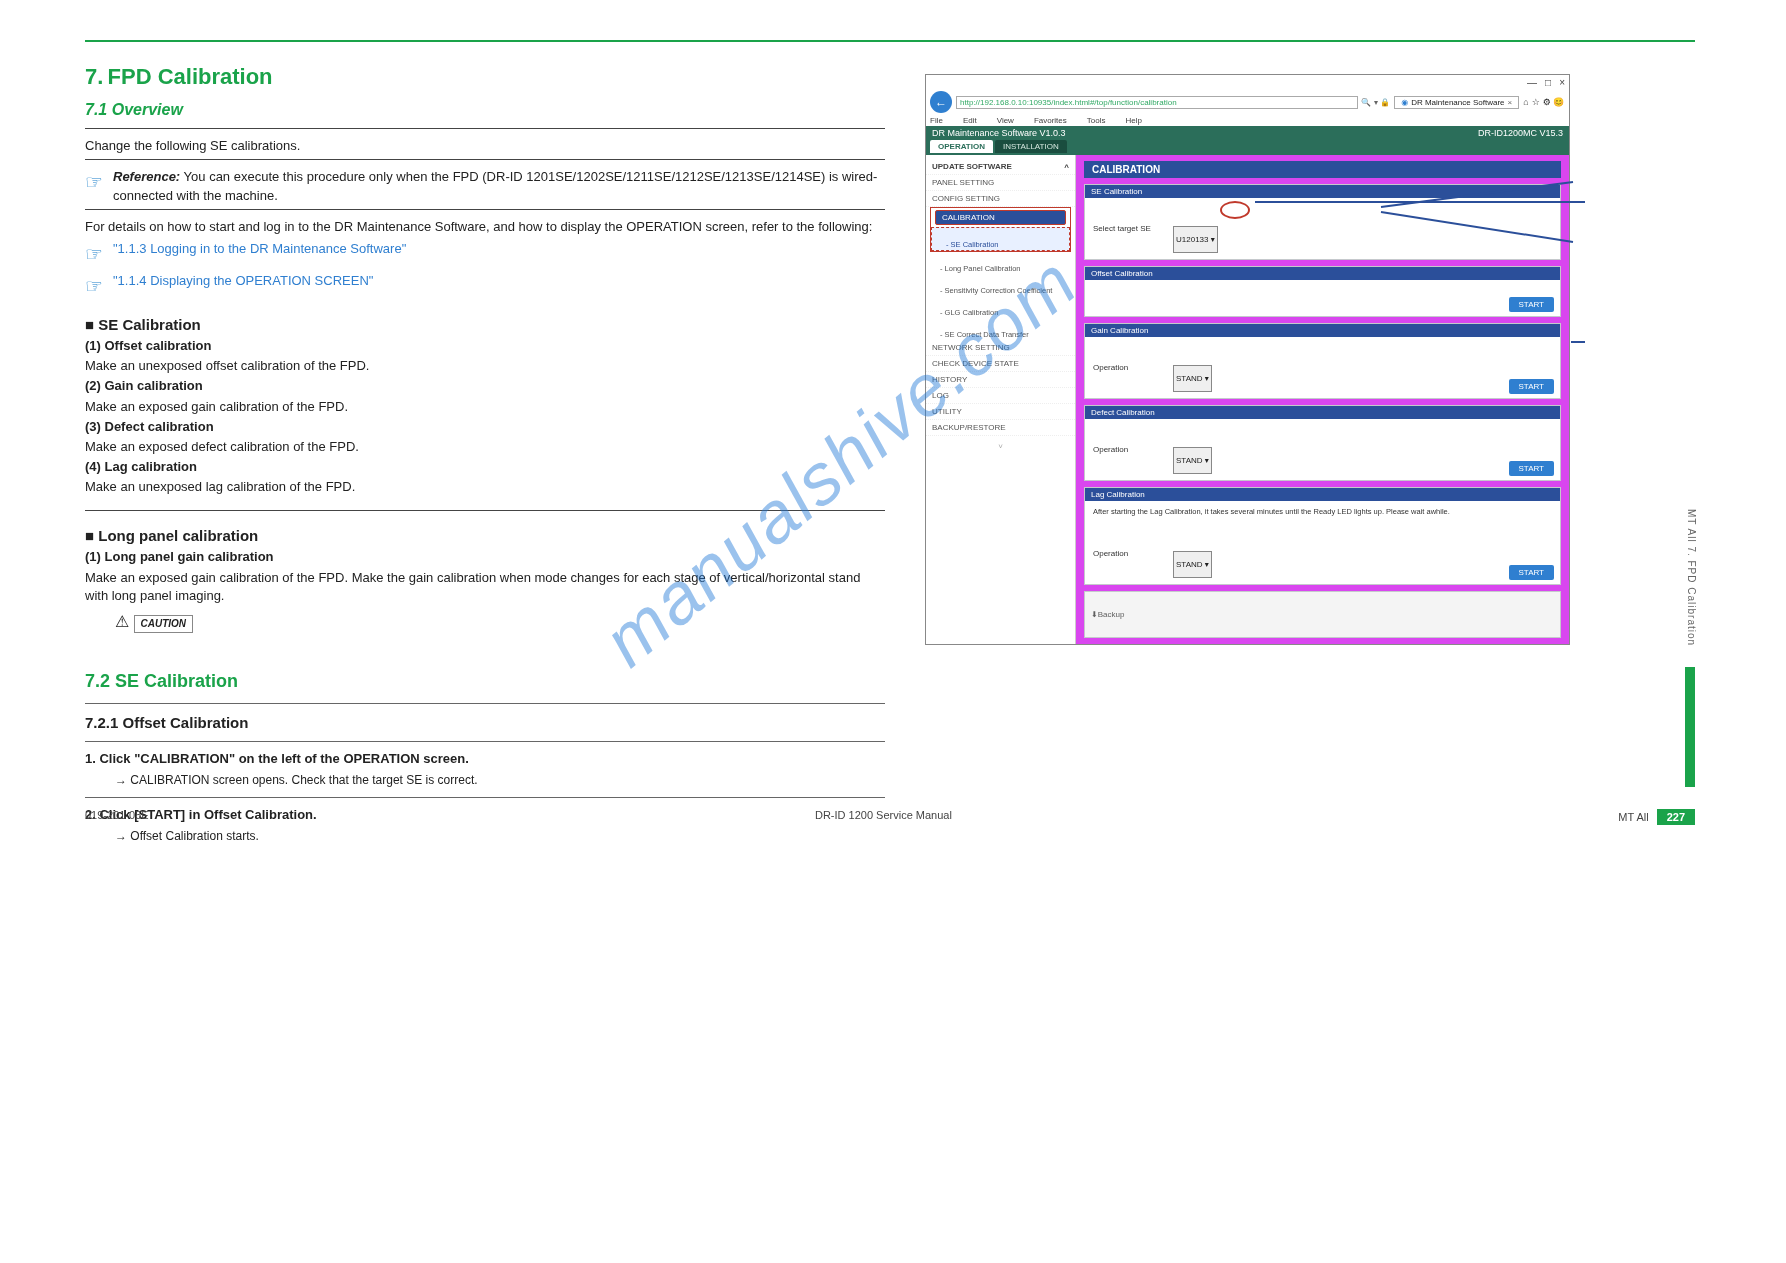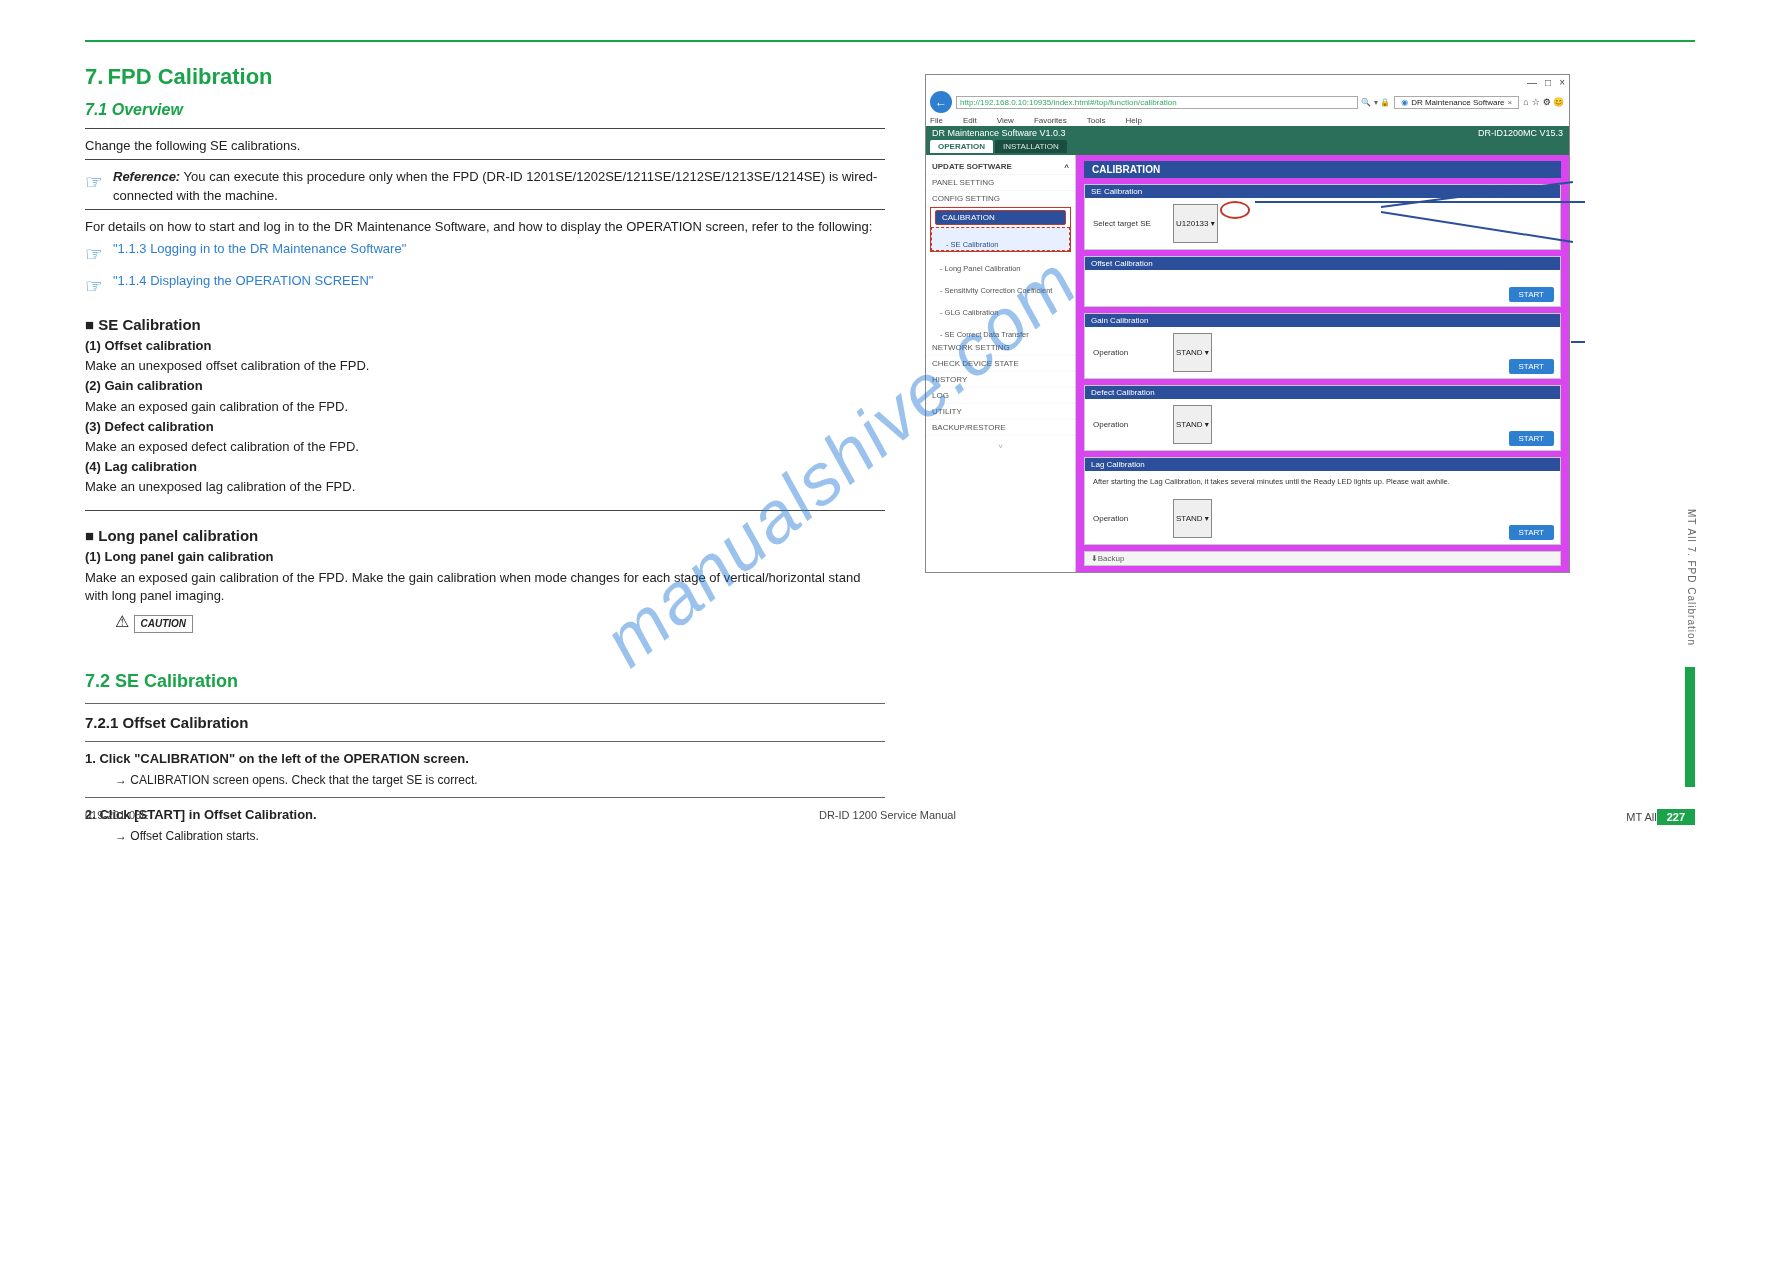--- a/index.html
+++ b/index.html
@@ -160,48 +160,48 @@
   }
   .panel .ph {
     background:#2b4f9a; color:#fff; font-size:8px; padding:2px 6px;
   }
   .panel .pb {
     padding:6px 8px; font-size:8px; position:relative; min-height:30px;
     display:flex; align-items:center; gap:10px;
   }
   .panel .pb .lab { width:70px; color:#333; }
   .sel {
-    border:1px solid #888; font-size:8px; padding:14px 2px; background:#efefef;
+    border:1px solid #888; font-size:8px; padding:8px 2px; background:#efefef;margin-top:22px;
   }
   .start-btn {
     position:absolute; right:6px; bottom:4px;
     background:#2f7fd0; color:#fff; font-size:8px; padding:3px 10px;
     border-radius:2px;
   }
   .lag-text { font-size:7.5px; color:#333; }
   .backupbar {
-    border:1px solid #c5c9cc; background:#f4f4f4; padding:2px 6px;
+    border:1px solid #c5c9cc; background:#f4f4f4; padding:18px 6px;
     font-size:8px; color:#606060;
   }
   .red-anno-circle {
     position:absolute; border:2px solid #c0392b; border-radius:50%;
   }
 
   .footer {
     position:absolute;
     bottom: 22px;
     width: 100%;
     display:flex;
     justify-content: space-between;
     font-size: 11px;
     color:#444;
     margin-top:20px;
   }
   .footer .pg {
-    display:flex; align-items:center;
+    display:flex; gap:8px; align-items:center;
   }
   .green-bar {
     position:absolute; right:0; bottom:60px; width:10px; height:120px; background:#1aa34a;
   }
   .vtext {
     position:absolute; right:-2px; bottom: 200px;
     writing-mode: vertical-rl; font-size:10px; color:#666; letter-spacing:1px;
   }
   svg.callout { position:absolute; pointer-events:none; }
 </style>

